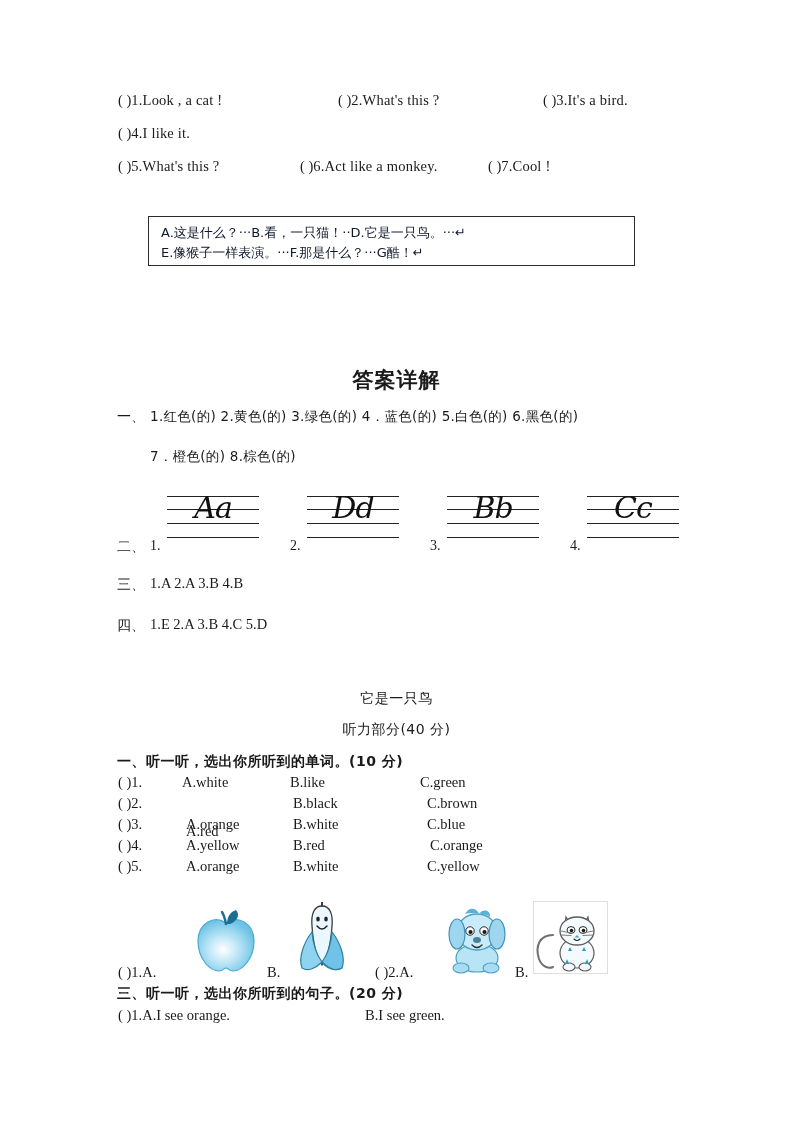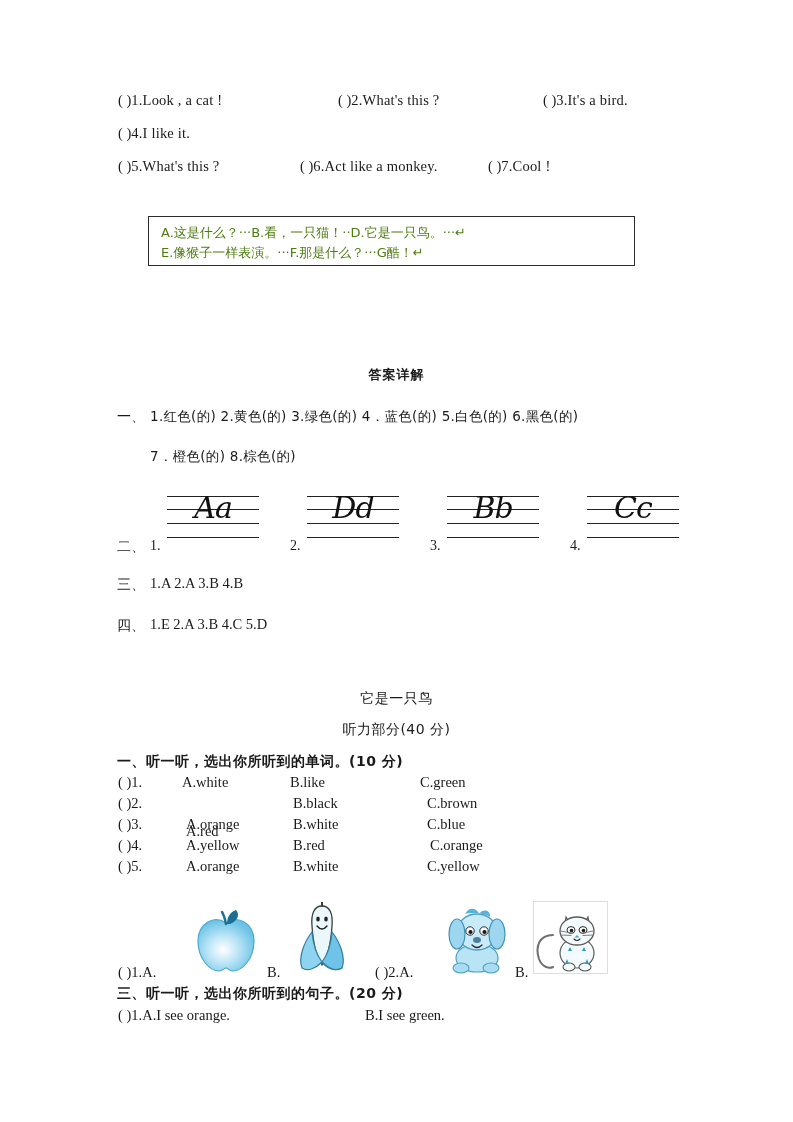--- a/index.html
+++ b/index.html
@@ -40,31 +40,31 @@
     height: 50px;
     border: 1.3px solid #2b2b2b;
     box-sizing: border-box;
     background: #fff;
   }
   .opt-line {
     position: absolute;
     left: 12px;
     font-size: 13px;
     font-family: "DejaVu Sans", "Liberation Sans", sans-serif;
-    color: #4d7c0f;
+    color: #0f172a;
     white-space: nowrap;
   }
   .opt-line.l1 { top: 7px; }
   .opt-line.l2 { top: 27px; }
 
   
   .heading-cn {
     font-family: Liberation Serif, serif;
     font-weight: bold;
-    font-size: 13px;
+    font-size: 21px;
     letter-spacing: 1px;
   }
   .center-head {
     position: absolute;
     width: 793px;
     left: 0;
     text-align: center;
     white-space: nowrap;
   }
   .sub-head {

